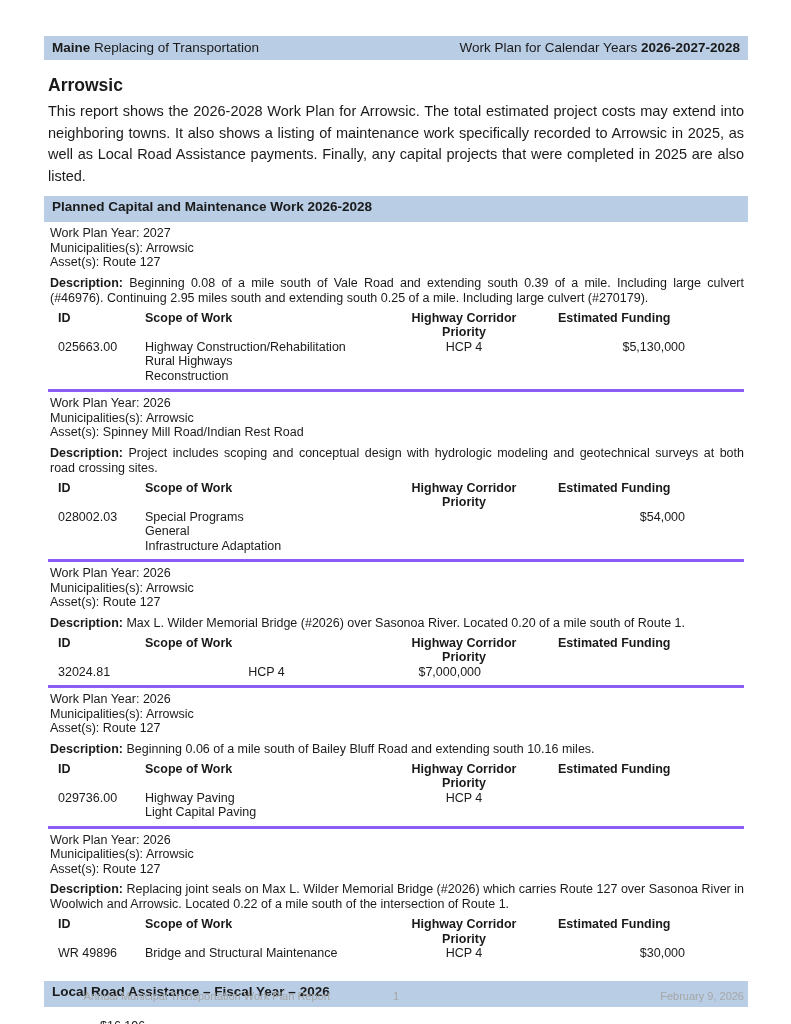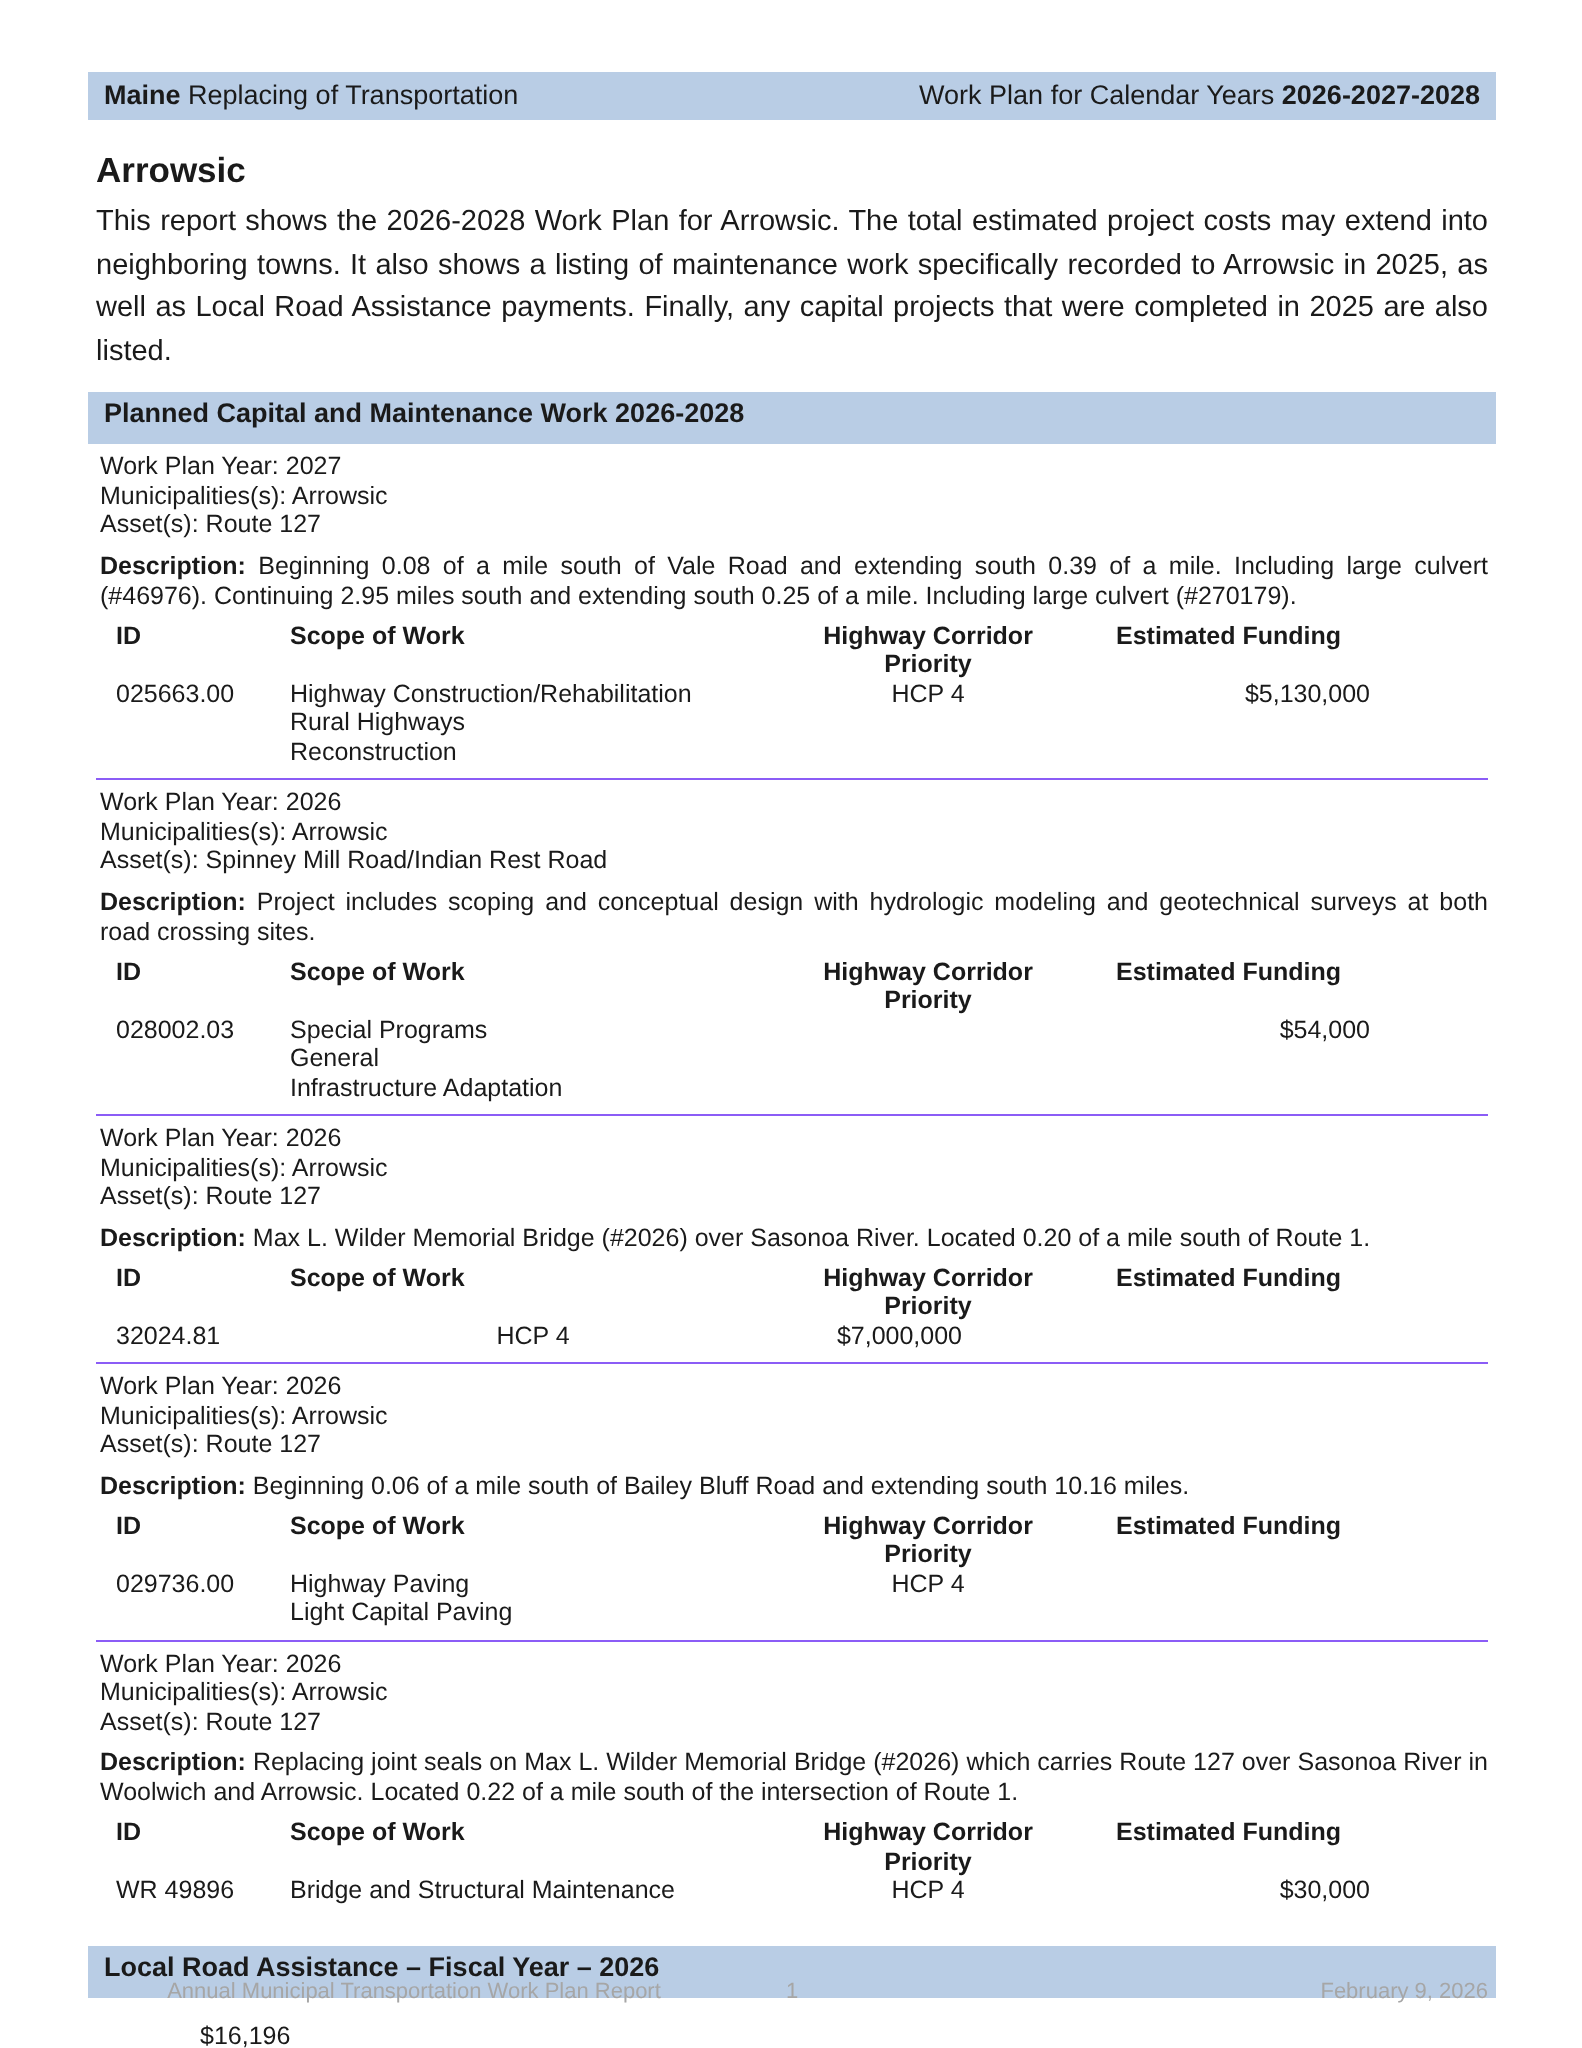--- a/index.html
+++ b/index.html
@@ -19,21 +19,21 @@
   h1.title { font-size: 17.5px; font-weight: bold; margin: 15px 0 5px 0; }
   p.intro { font-size: 14.5px; line-height: 21.5px; text-align: justify; margin-bottom: 9px; }
   
   .band {
     background: #b9cde5; font-weight: bold; font-size: 13.5px;
     padding: 3px 8px 8px 8px; margin: 0 -4px;
   }
   
   .entries { margin: 0; }
   .entry { padding: 4px 0 6px 0; font-size: 12.5px; }
-  .entry + .entry { border-top: 1px solid #8b5cf6; }
+  .entry + .entry { border-top: 3px solid #8b5cf6; }
   .meta { line-height: 14.5px; padding-left: 2px; }
   .meta .lbl { font-weight: normal; }
   .desc { margin-top: 6px; padding-left: 2px; text-align: justify; line-height: 15px; }
   .desc .lbl { font-weight: bold; }
   .tbl { display: grid; grid-template-columns: 97px 243px 152px 1fr; margin-top: 5px; line-height: 14.5px; }
   .tbl .hdr { font-weight: bold; }
   .c-id { padding-left: 10px; }
   .c-scope { white-space: pre-line; }
   .c-hcp { text-align: center; }
   .c-fund-h { padding-left: 18px; }

